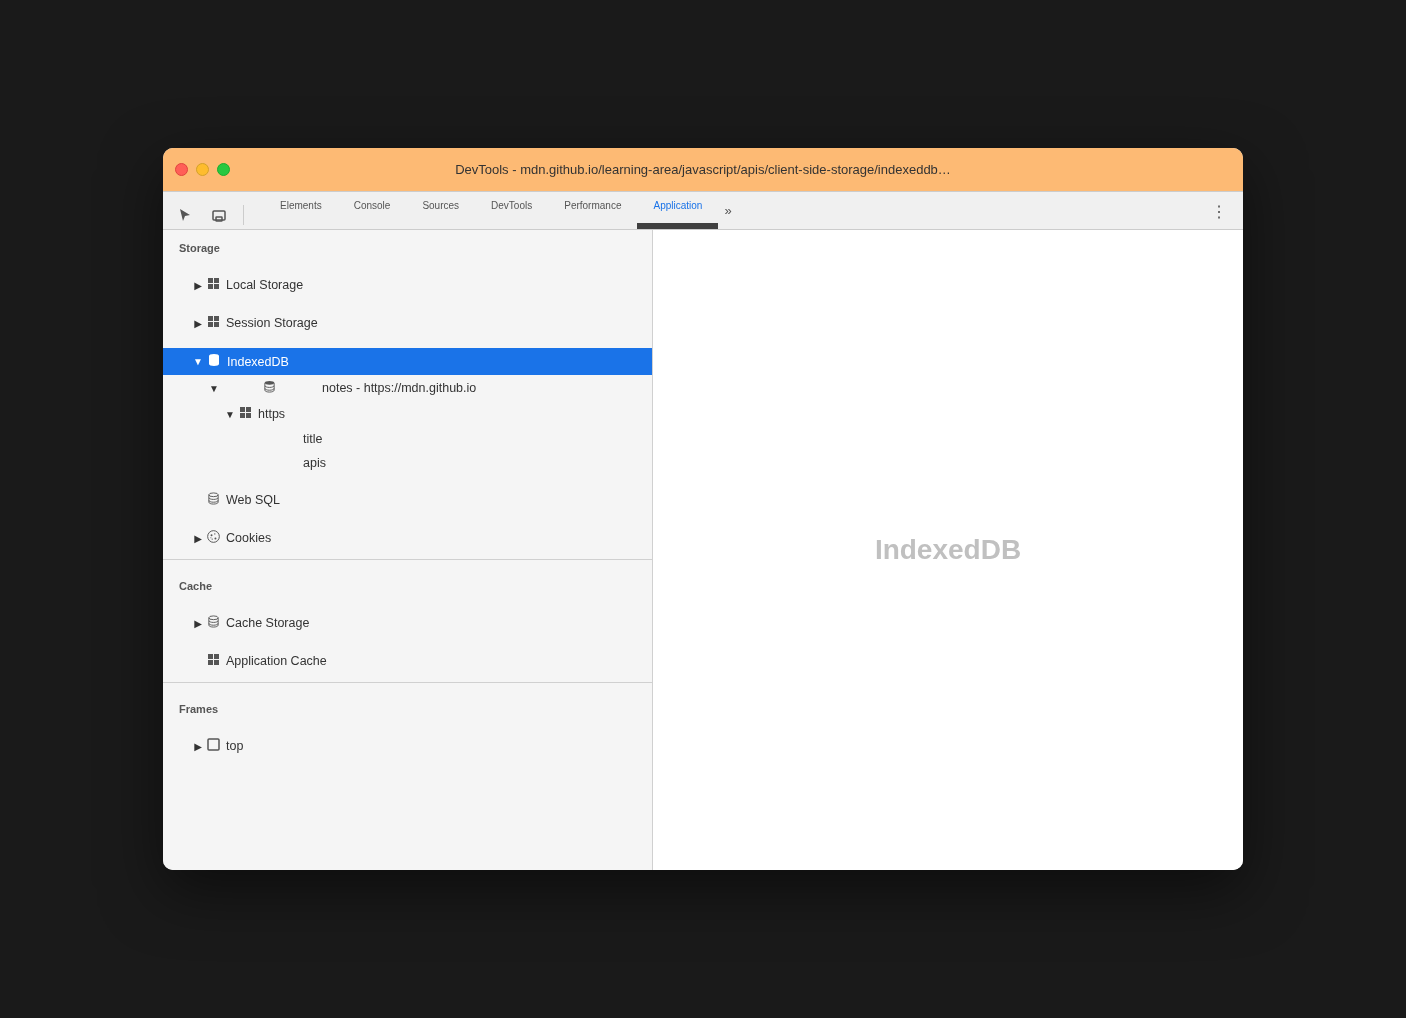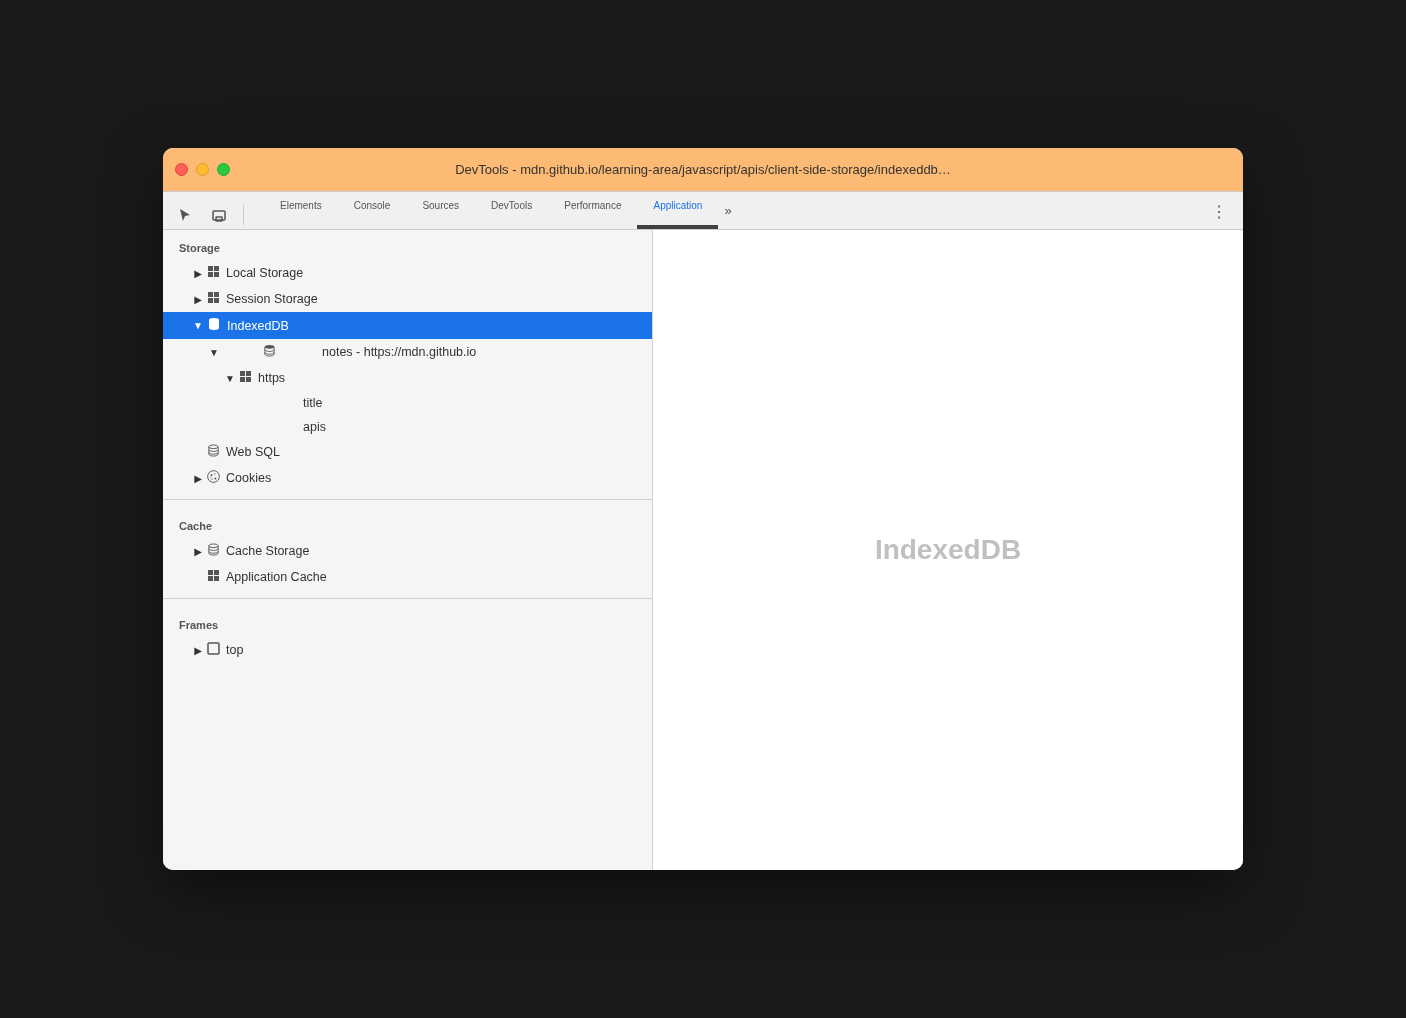--- a/index.html
+++ b/index.html
@@ -91,21 +91,21 @@
       font-size: 10px;
       color: #555;
       cursor: pointer;
       border-bottom: 2px solid transparent;
       height: 100%;
       display: flex;
       white-space: nowrap;
     }
     .tab.active {
       color: #1a73e8;
-      border-bottom: 4px solid #404040;
+      border-bottom: 6px solid #404040;
       font-weight: 500;
     }
     .tab-more {
       padding: 8px 6px;
       font-size: 13px;
       color: #555;
       cursor: pointer;
       display: flex;
       align-items: center;
       height: 100%;
@@ -169,21 +169,21 @@
     .item-icon {
       margin-right: 6px;
       font-size: 13px;
       color: #555;
       flex-shrink: 0;
     }
     .item-label {
       flex: 1;
     }
     
-    .indent-1 { padding-left: 28px; }
+    .indent-1 { padding-left: 28px; margin-top: 12px; }
     .indent-2 { padding-left: 44px; gap: 40px; }
     .indent-3 { padding-left: 60px; }
     .indent-4 { padding-left: 76px; margin-left: 48px; }
     .sidebar-separator {
       height: 1px;
       background: #d0d0d0;
       margin: 8px 0;
     }
     
     .content {

